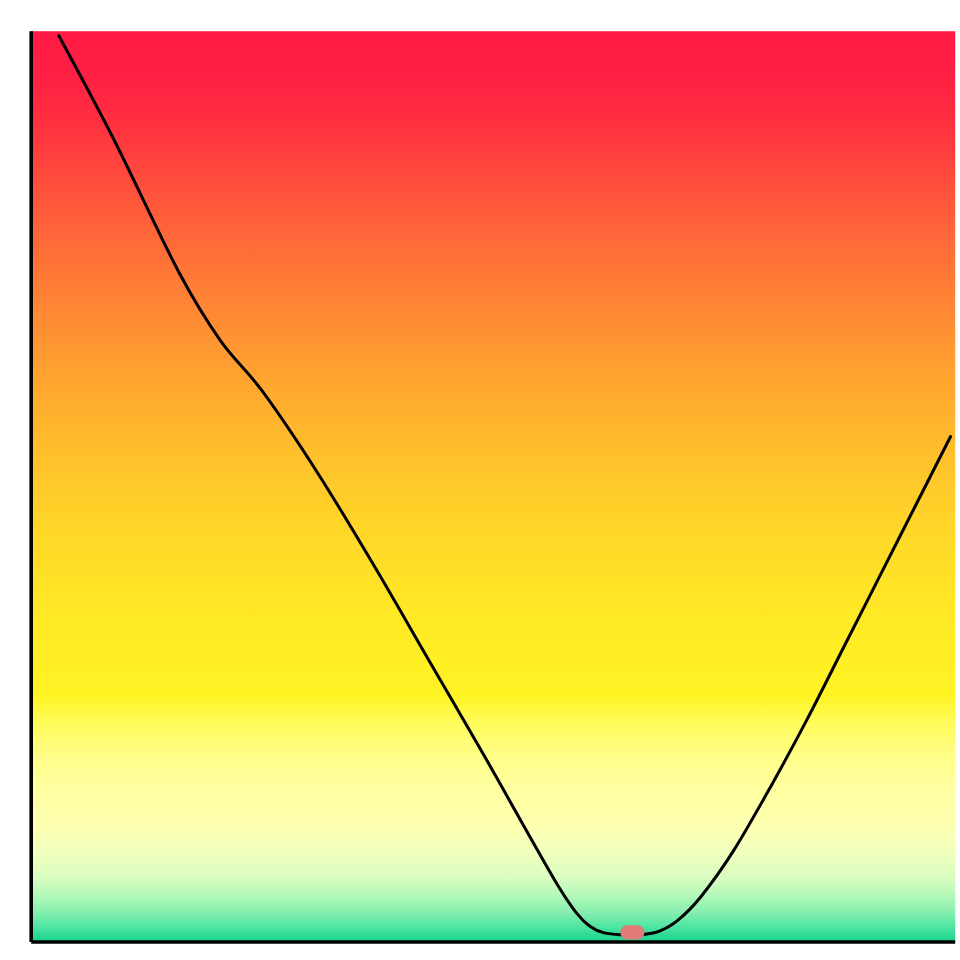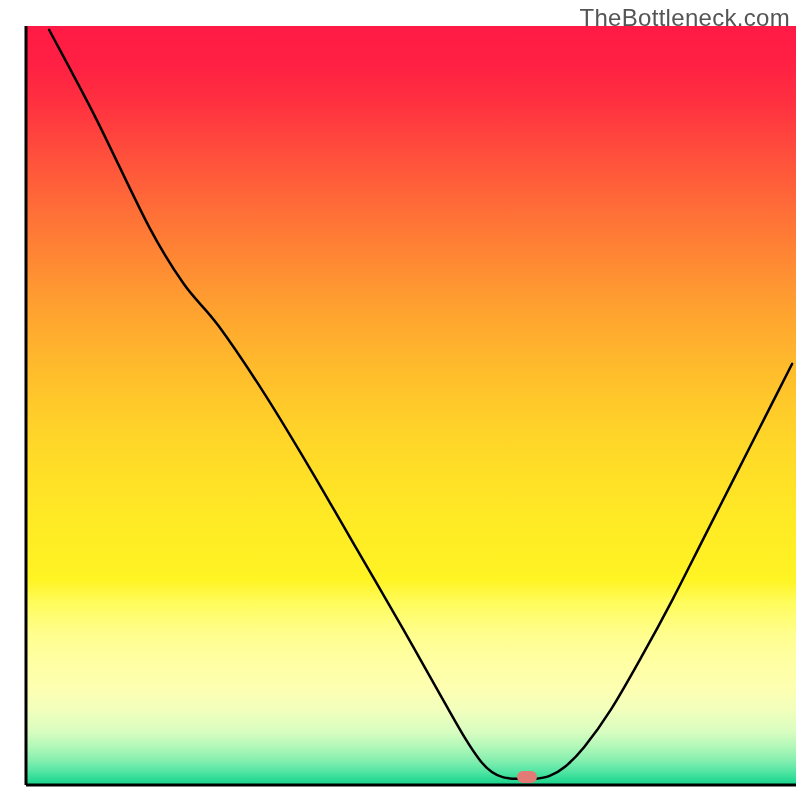--- a/index.html
+++ b/index.html
@@ -41,21 +41,20 @@
     border-radius: 6px;
     z-index: 10;
     transform: translate(-50%, -50%);
   }
 </style>
 </head>
 <body>
 
 <div class="chart-container">
 
-  <div class="watermark">TheBottleneck.com</div>
 
   <svg class="plot" viewBox="0 0 800 800" preserveAspectRatio="none">
     <defs>
       <linearGradient id="bg-grad" x1="0" y1="0" x2="0" y2="1">
           <stop offset="0.00%" stop-color="#ff1a45"></stop>
           <stop offset="5.00%" stop-color="#ff2043"></stop>
           <stop offset="10.00%" stop-color="#ff3040"></stop>
           <stop offset="15.00%" stop-color="#ff463d"></stop>
           <stop offset="20.00%" stop-color="#ff5c3a"></stop>
           <stop offset="25.00%" stop-color="#ff7137"></stop>

